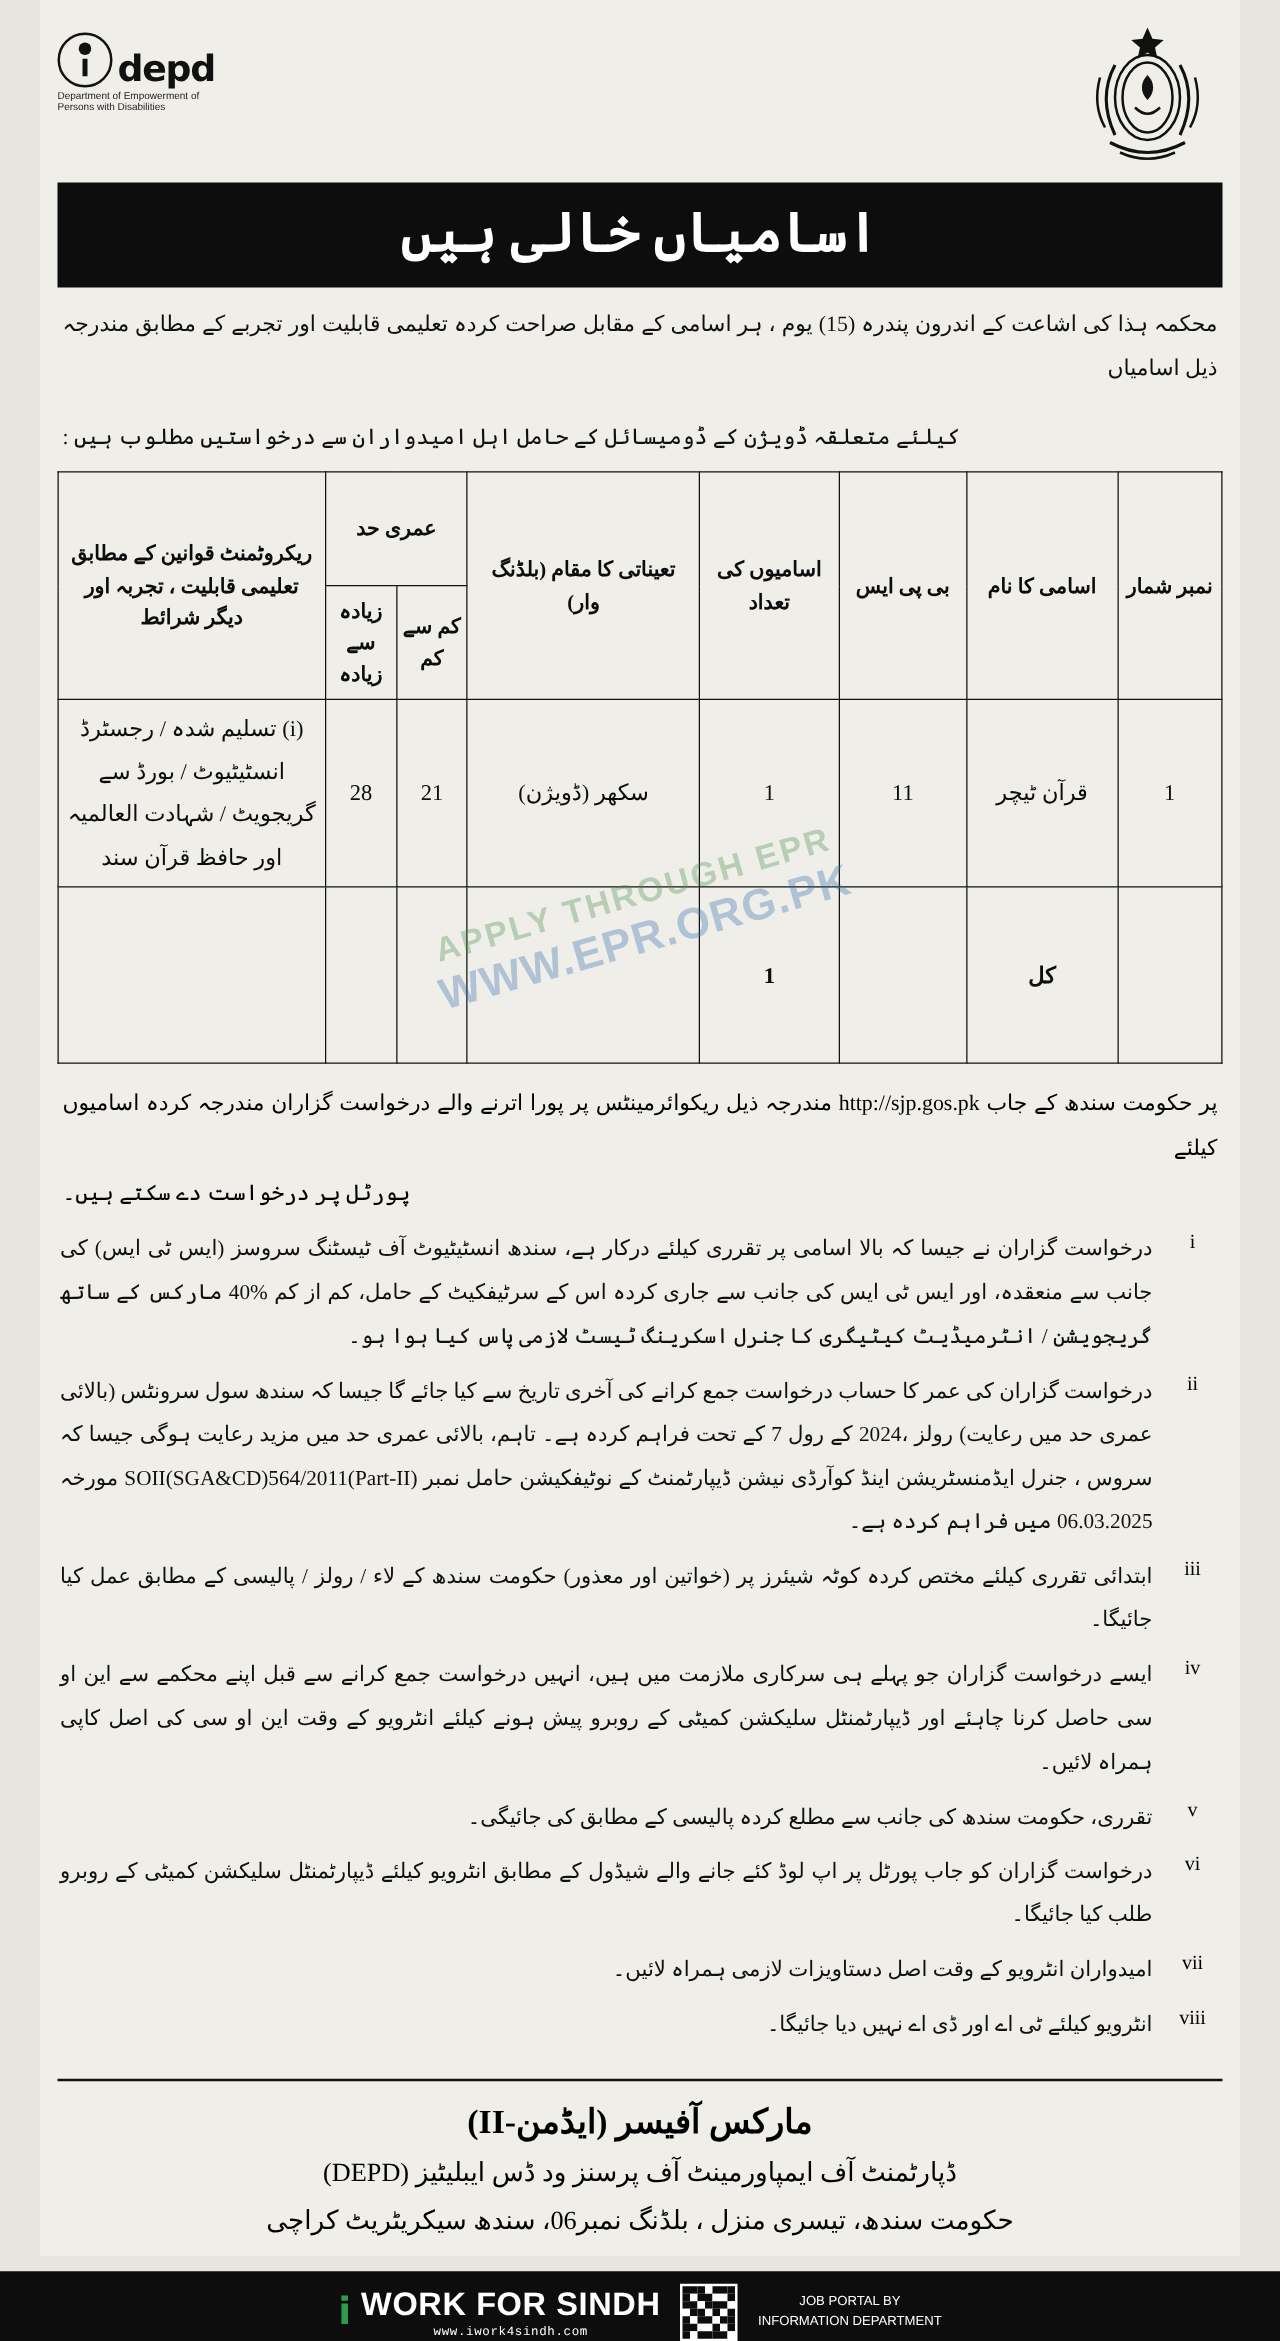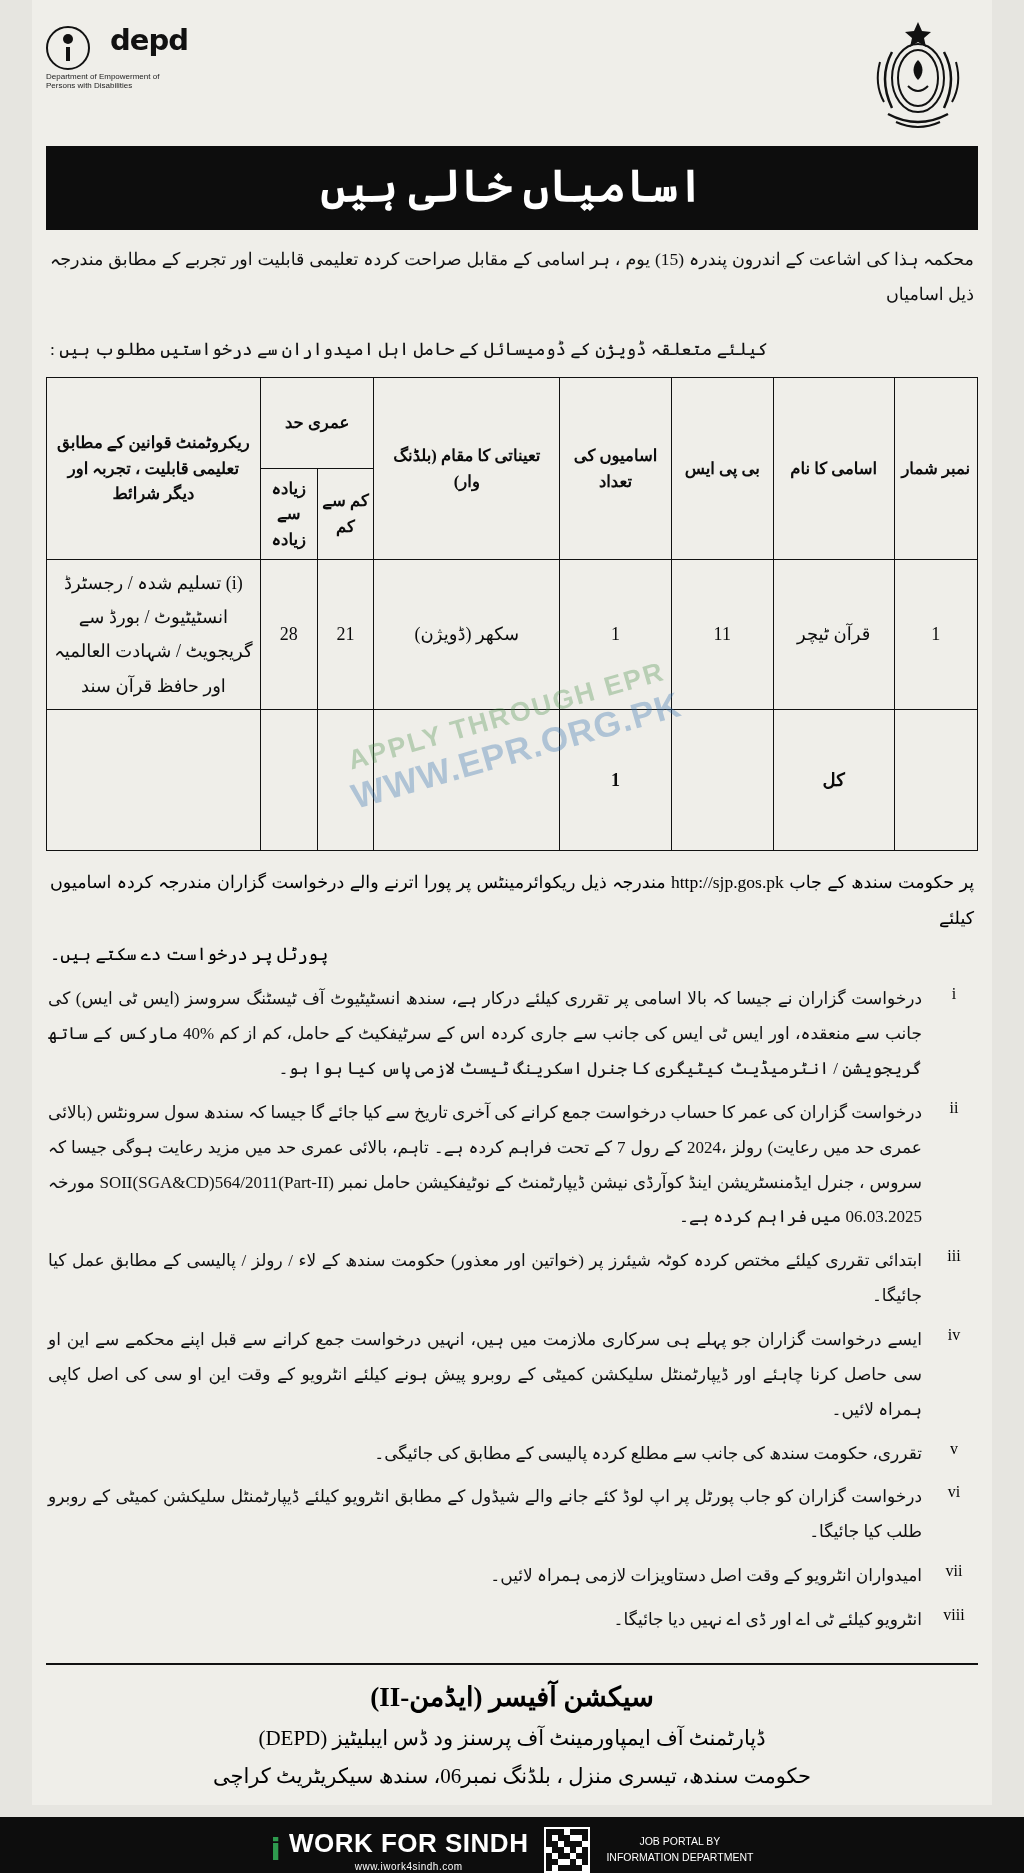--- a/index.html
+++ b/index.html
@@ -48,22 +48,22 @@
   .depd-sub{
     font-family:"Liberation Sans", sans-serif;
     font-size:8px;
     color:#222;
     line-height:1.18;
     margin-top:2px;
     width:118px;
   }
   .depd-top{
     display:flex;
-    align-items:flex-start;
-    gap:20px;
+    align-items:flex-end;
+    gap:4px;
   }
   .depd-mark{
     width:40px;height:40px;
     border:2px solid #111;
     border-radius:50%;
     position:relative;
     flex:0 0 40px;
   }
   .depd-mark:before{
     content:"";
@@ -227,21 +227,21 @@
   }
   .iwork-i{
     font-family:"DejaVu Sans", sans-serif;
     font-size:30px;font-weight:bold;color:#2e9b4e;line-height:1;
   }
   .iwork-txt{
     font-family:"Liberation Sans", sans-serif;
     font-weight:bold;font-size:26px;letter-spacing:.5px;
   }
   .iwork-url{
-    font-family:Liberation Sans, sans-serif;
+    font-family:Liberation Mono, monospace;
     font-size:10px;text-align:center;margin-top:2px;letter-spacing:.5px;
   }
   .qr{
     width:46px;height:46px;background:#fff;
     display:grid;grid-template-columns:repeat(7,1fr);grid-template-rows:repeat(7,1fr);
     padding:2px;box-sizing:border-box;
   }
   .qr i{background:#0d0d0d;}
   .qr i.off{background:#fff;}
   .footer-right{
@@ -396,21 +396,21 @@
         <div class="cnum">vii</div>
         <div class="ctext center">امیدواران انٹرویو کے وقت اصل دستاویزات لازمی ہمراہ لائیں۔</div>
       </div>
       <div class="clause">
         <div class="cnum">viii</div>
         <div class="ctext center">انٹرویو کیلئے ٹی اے اور ڈی اے نہیں دیا جائیگا۔</div>
       </div>
     </div>
 
     <div class="sigwrap">
-      <div class="sig1">سیکشن آفیسر (ایڈمن-II)</div>
+      <div class="sig1">مارکس آفیسر (ایڈمن-II)</div>
       <div class="sig2">ڈپارٹمنٹ آف ایمپاورمینٹ آف پرسنز ود ڈس ایبلیٹیز (DEPD)</div>
       <div class="sig3">حکومت سندھ، تیسری منزل ، بلڈنگ نمبر06، سندھ سیکریٹریٹ کراچی</div>
     </div>
 
     <div class="wm">
       <div class="wm1">APPLY THROUGH EPR</div>
       <div class="wm2">WWW.EPR.ORG.PK</div>
     </div>
   </div>
 

